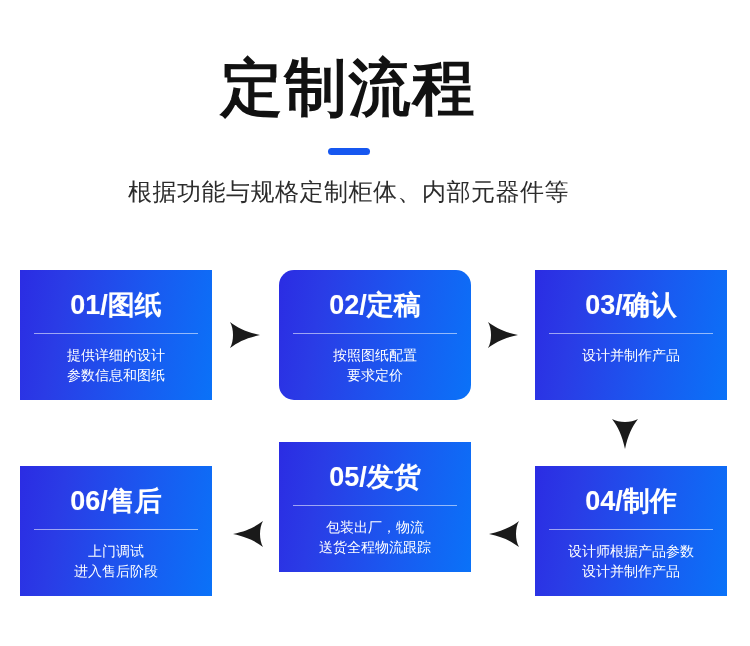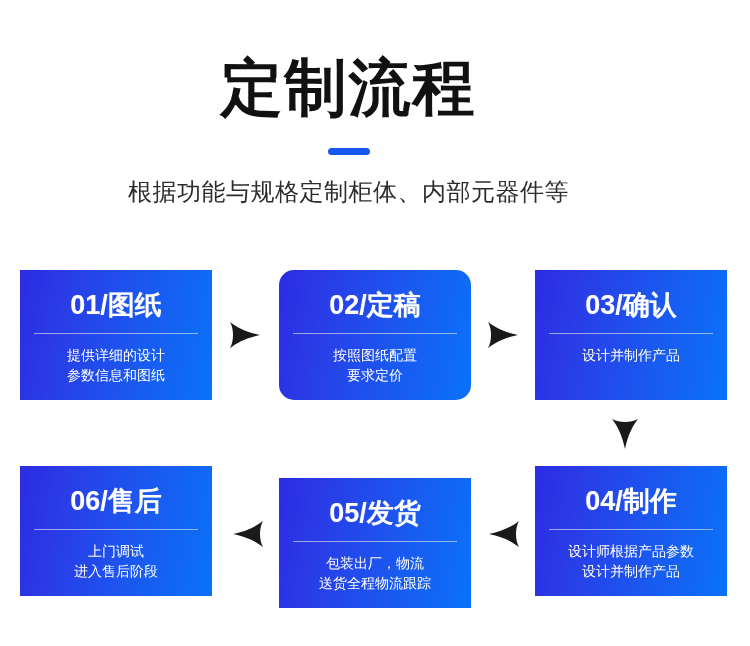--- a/index.html
+++ b/index.html
@@ -108,21 +108,21 @@
   }
   .card-desc .line {
     display: block;
   }
 
   
   #card-01 { left: 20px;  top: 270px; }
   #card-02 { left: 279px; top: 270px; border-radius: 15px; }
   #card-03 { left: 535px; top: 270px; }
   #card-04 { left: 535px; top: 466px; }
-  #card-05 { left: 279px; top: 478px; }
+  #card-05 { left: 279px; top: 442px; }
   #card-06 { left: 20px;  top: 466px; }
 
   
   .arrow {
     position: absolute;
     width: 34px;
     height: 30px;
   }
   .arrow svg { display: block; width: 100%; height: 100%; }
 

